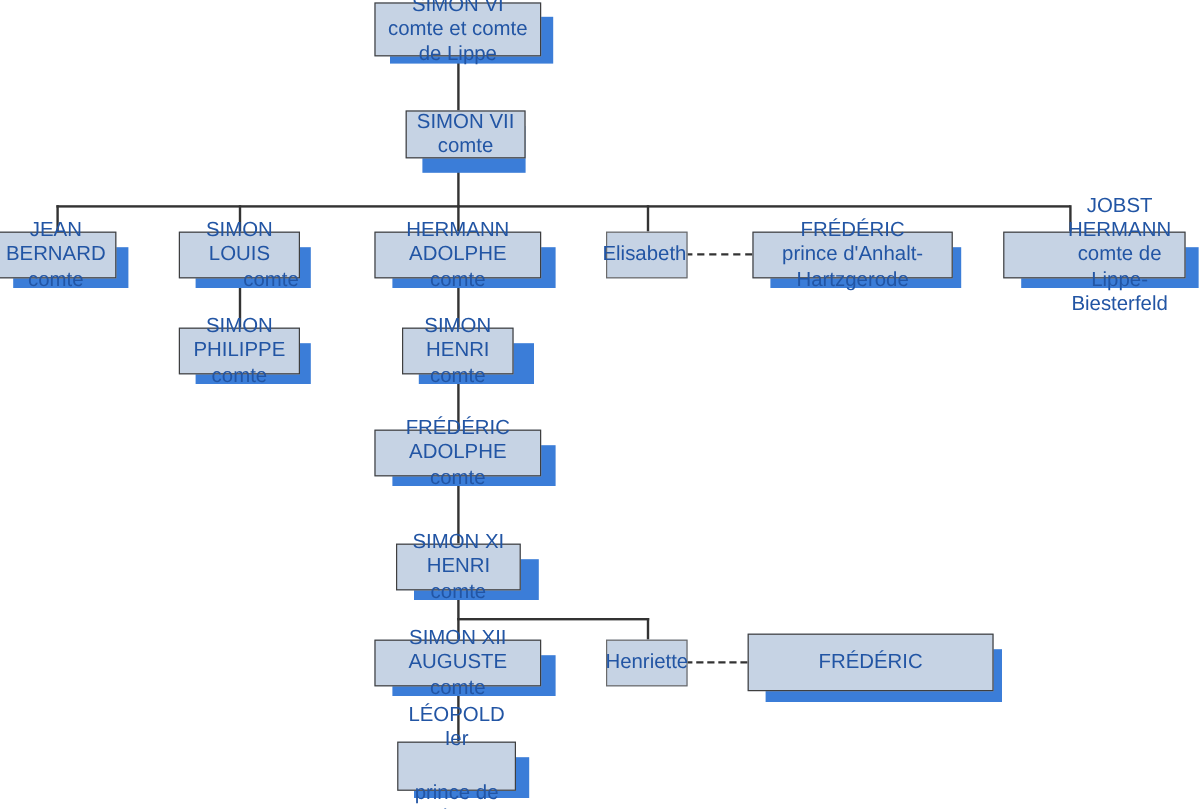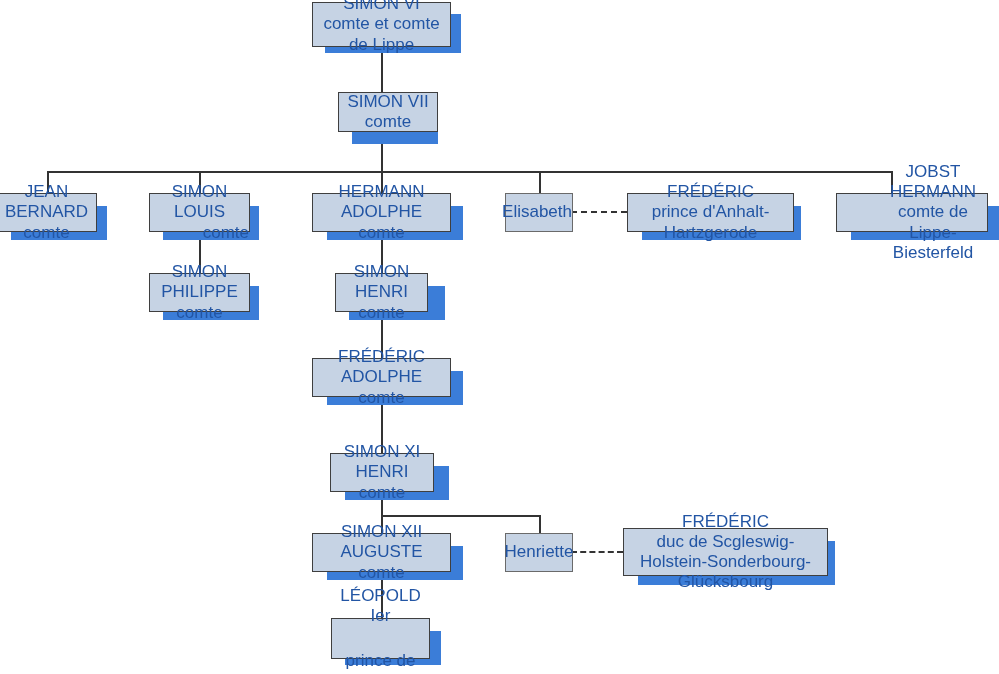--- a/index.html
+++ b/index.html
@@ -152,21 +152,20 @@
     <span class="l2">comte</span>
   </div>
 
   <div class="node plain" style="left:505px;top:533px;width:68px;height:39px;">
     <span class="l1">Henriette</span>
   </div>
 
   <div class="shadow" style="left:638px;top:541px;width:197px;height:44px;"></div>
   <div class="node" style="left:623px;top:528px;width:205px;height:48px;">
     <span class="l1">FRÉDÉRIC</span>
-    <span class="l2">duc de Scgleswig-Holstein-Sonderbourg-Glücksbourg</span>
   </div>
 
   <div class="shadow" style="left:345px;top:631px;width:96px;height:34px;"></div>
   <div class="node" style="left:331px;top:618px;width:99px;height:41px;gap:24px;">
     <span class="l1">LÉOPOLD Ier</span>
     <span class="l2">prince de Lippe</span>
   </div>
 
 </div>
 

